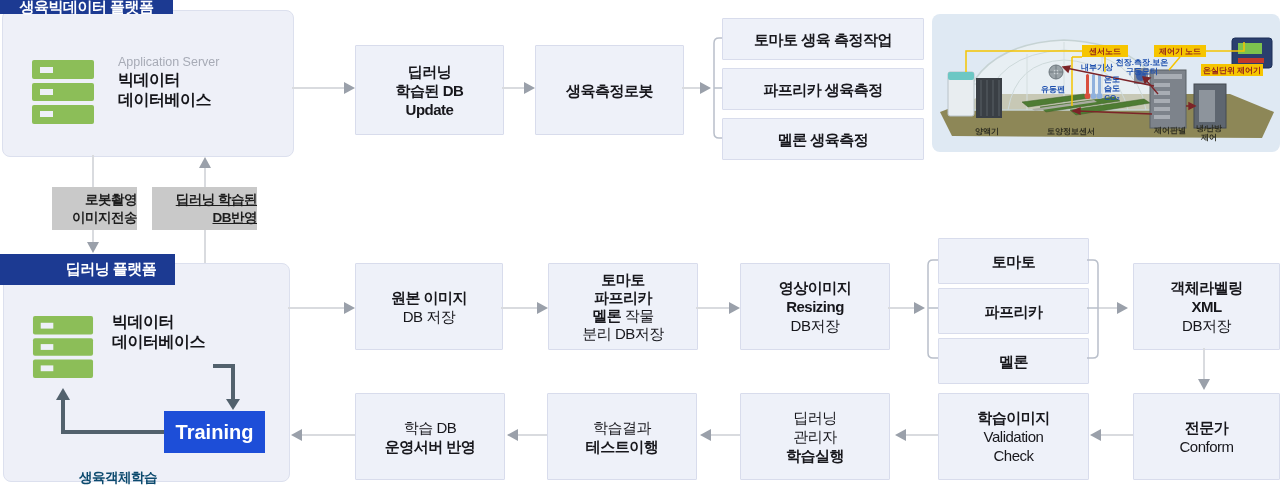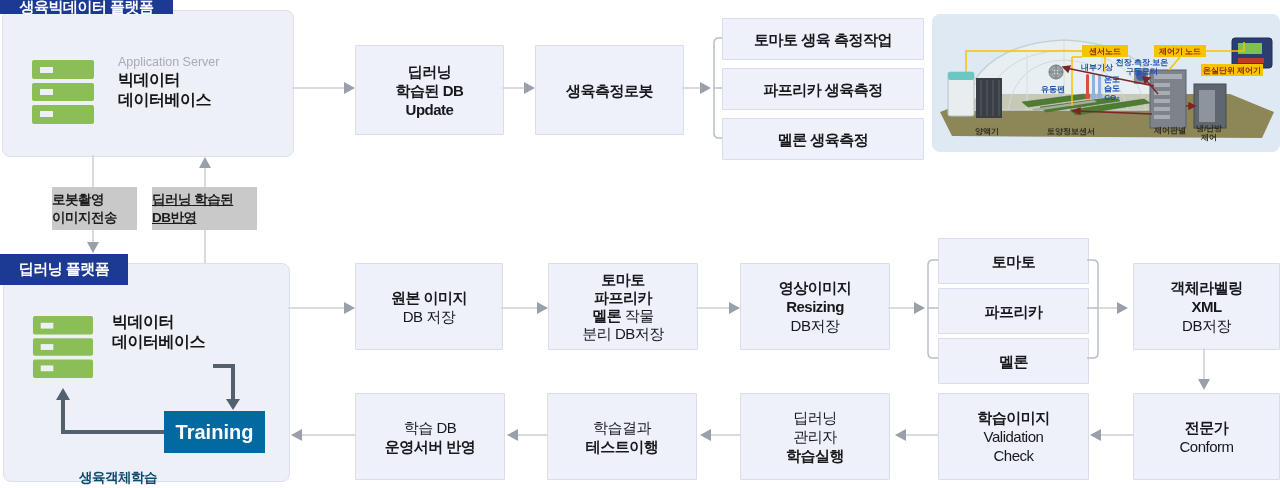--- a/index.html
+++ b/index.html
@@ -7,41 +7,41 @@
        font-family:"Liberation Sans",sans-serif;overflow:hidden;}
   .abs{position:absolute;}
   .platform{background:#eef0f8;border:1px solid #dce0ee;border-radius:8px;z-index:2;}
   .hdr{background:#1c3a92;color:#fff;font-weight:bold;font-size:15px;
        display:flex;align-items:center;justify-content:center;z-index:12;letter-spacing:-0.5px;}
   .fbox{background:#eef1f9;border:1px solid #d8dcec;border-radius:1px;
         display:flex;flex-direction:column;align-items:center;justify-content:center;
         text-align:center;font-size:15px;color:#17171c;line-height:19px;z-index:4;letter-spacing:-0.5px;}
   .fbox .b,.sname .b,.chip .b{font-weight:bold;}
   .chip{background:#c9c9c9;color:#1d1d1d;font-size:13.5px;line-height:18px;
-        display:flex;flex-direction:column;align-items:flex-start;justify-content:center;
+        display:flex;flex-direction:column;align-items:flex-end;justify-content:center;
         text-align:center;z-index:12;letter-spacing:-0.5px;}
   .server{display:flex;z-index:4;}
   .stype{color:#a7abb6;font-size:12.5px;line-height:15px;width:112px;letter-spacing:0;}
   .sname{color:#15151a;font-weight:bold;font-size:16px;line-height:20px;letter-spacing:-0.5px;}
-  .training{background:#0369a1;color:#ffffff;font-weight:bold;font-size:20px;
+  .training{background:#1d4ed8;color:#ffffff;font-weight:bold;font-size:20px;
         display:flex;align-items:center;justify-content:center;z-index:12;}
   .olabel{color:#0c4a6e;font-weight:bold;font-size:13.5px;text-align:center;z-index:12;letter-spacing:-0.5px;margin-top:31px;}
   svg.connectors{position:absolute;left:0;top:0;z-index:6;pointer-events:none;}
   .ghouse{background:#dfe9f3;border-radius:8px;overflow:hidden;z-index:4;}
 </style>
 </head>
 <body>
 
 <div class="abs platform" style="left:2px;top:10px;width:290px;height:145px;"></div>
 <div class="abs hdr" style="left:0;top:0;width:173px;height:14px;">
   <span>생육빅데이터 플랫폼</span>
 </div>
 
 <div class="abs platform" style="left:3px;top:263px;width:285px;height:217px;"></div>
-<div class="abs hdr" style="left:0;top:254px;width:128px;height:31px;">
+<div class="abs hdr" style="left:0;top:254px;width:128px;height:31px;padding-left:47px;">
   <span>딥러닝 플랫폼</span>
 </div>
 
 <svg class="abs" style="left:32px;top:60px;z-index:4" width="62" height="64" viewBox="0 0 62 64">
   <rect x="0" y="0" width="62" height="19" rx="2" fill="#8cbe58"></rect>
   <rect x="0" y="23" width="62" height="18" rx="2" fill="#8cbe58"></rect>
   <rect x="0" y="45" width="62" height="19" rx="2" fill="#8cbe58"></rect>
   <rect x="8" y="7" width="13" height="6" fill="#eef0f8"></rect>
   <rect x="8" y="29" width="13" height="6" fill="#eef0f8"></rect>
   <rect x="8" y="51" width="13" height="6" fill="#eef0f8"></rect>

